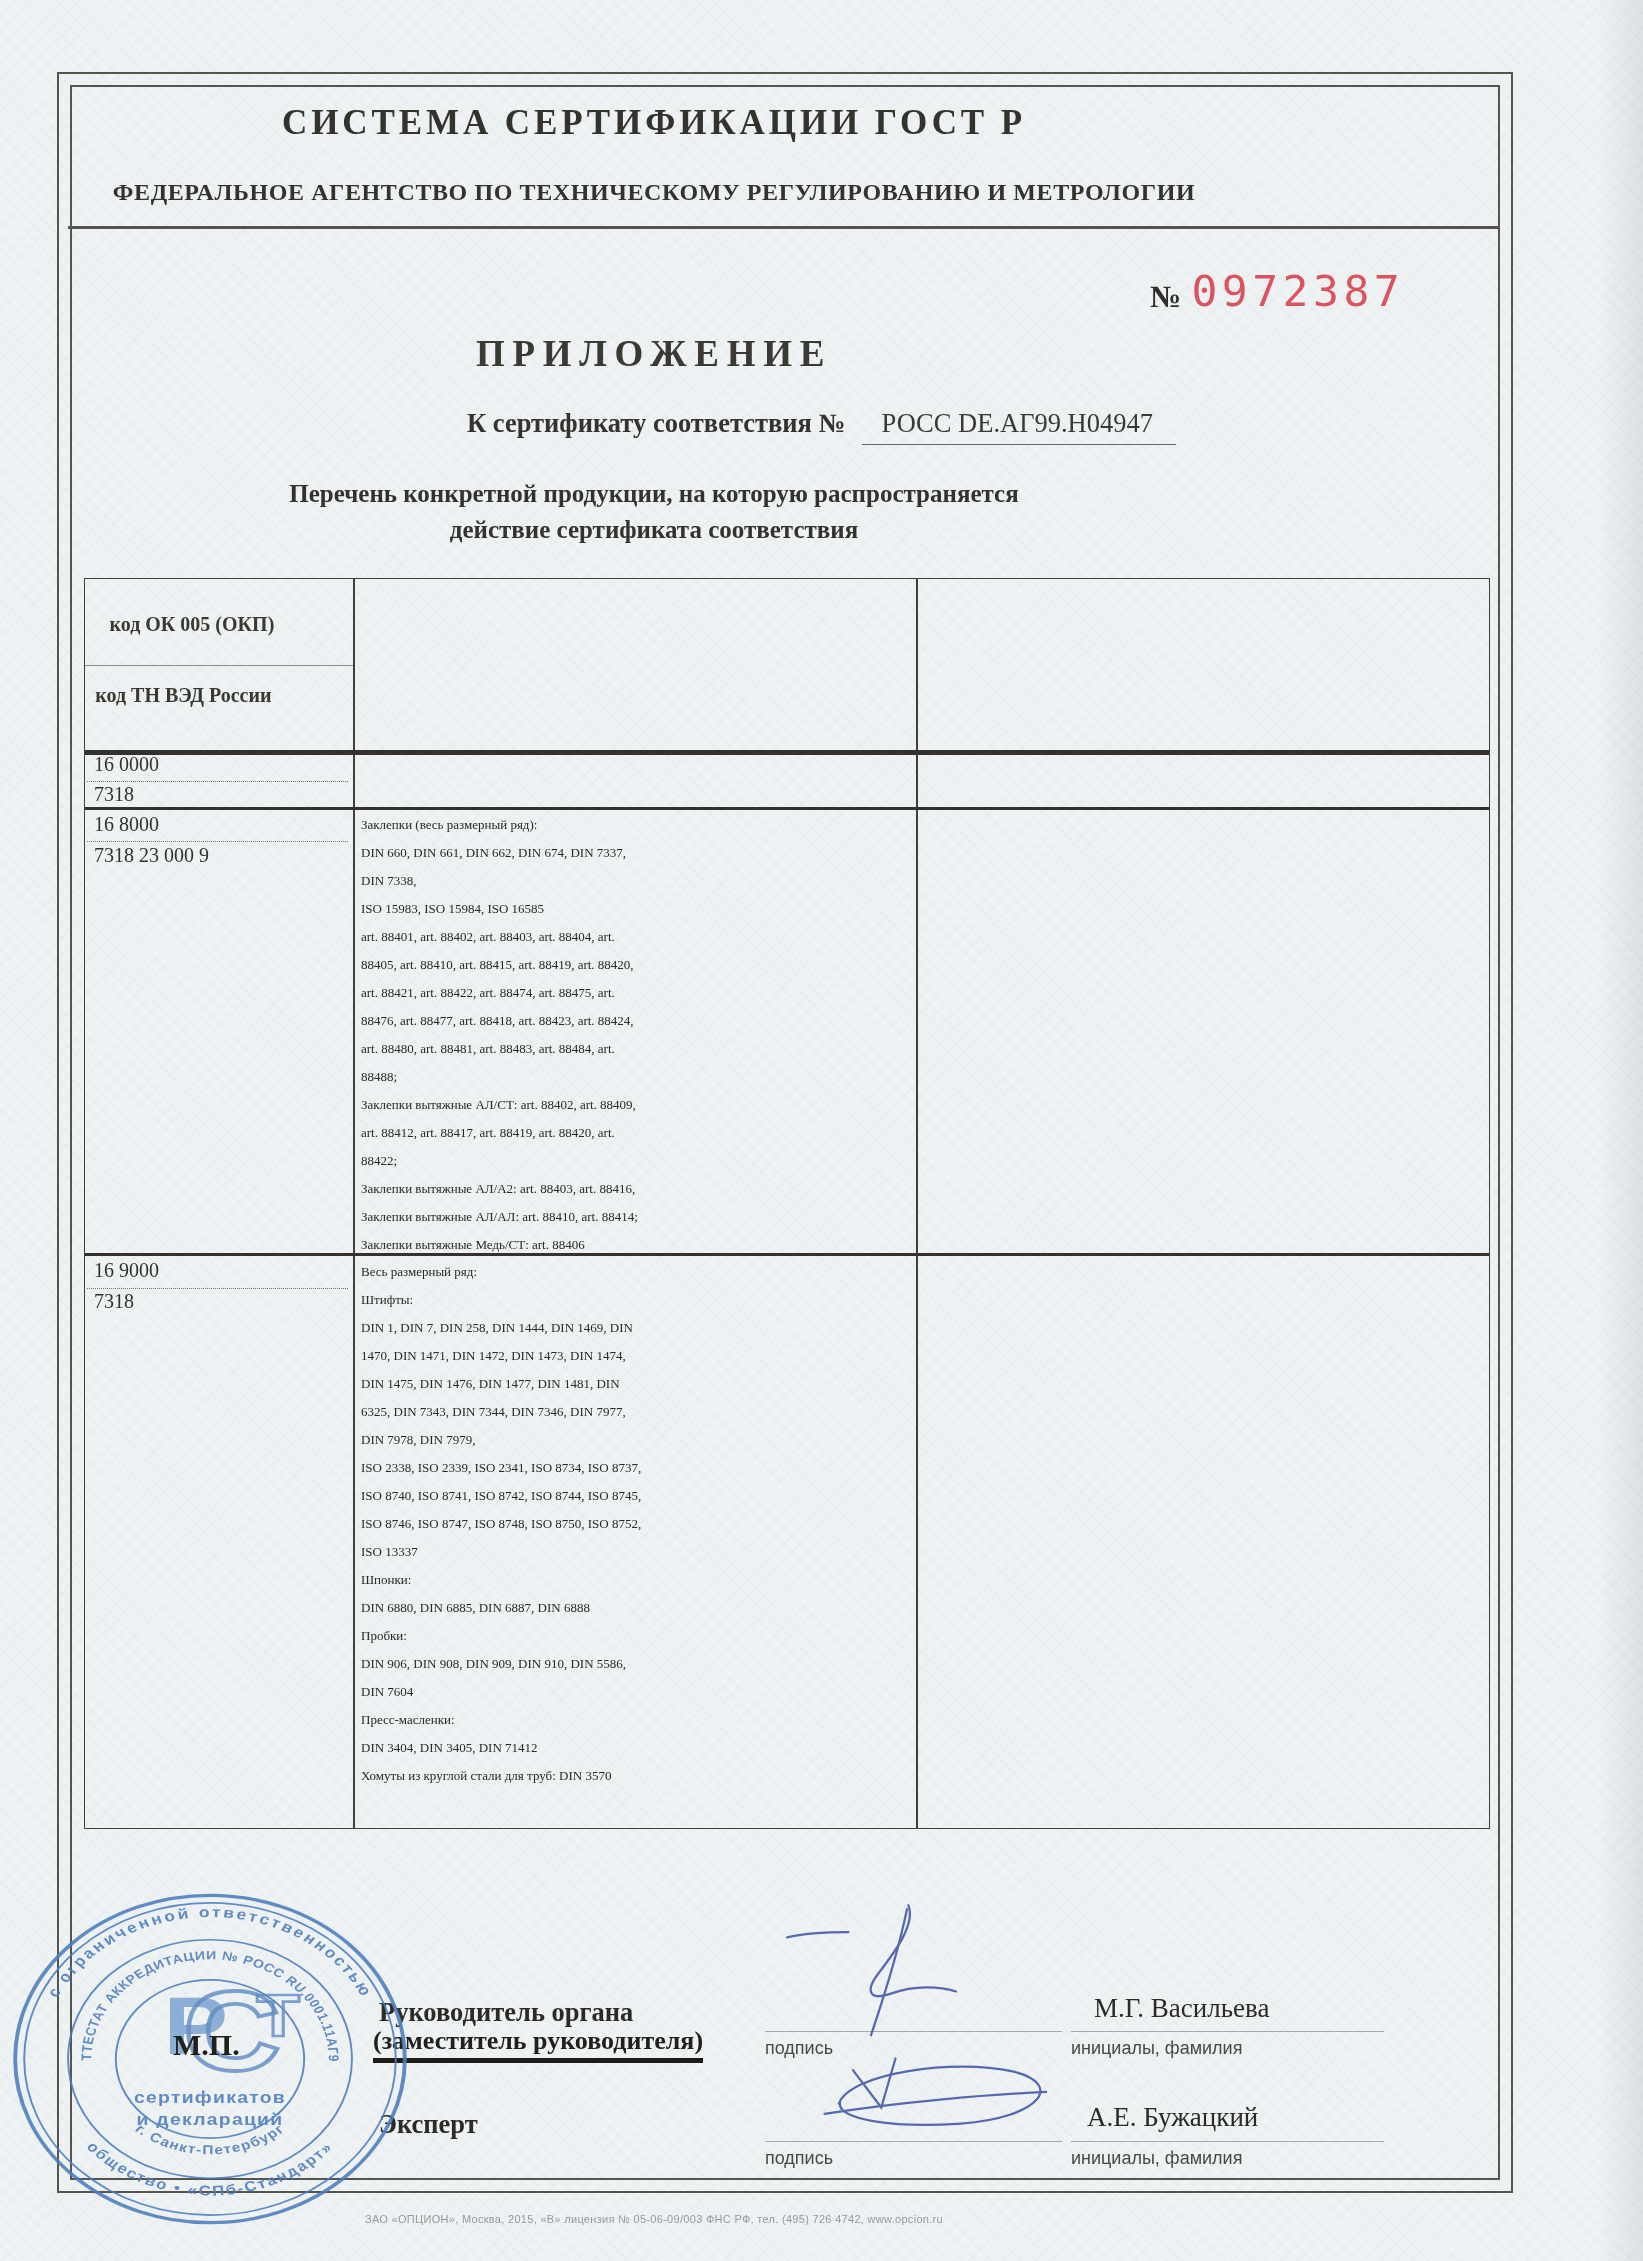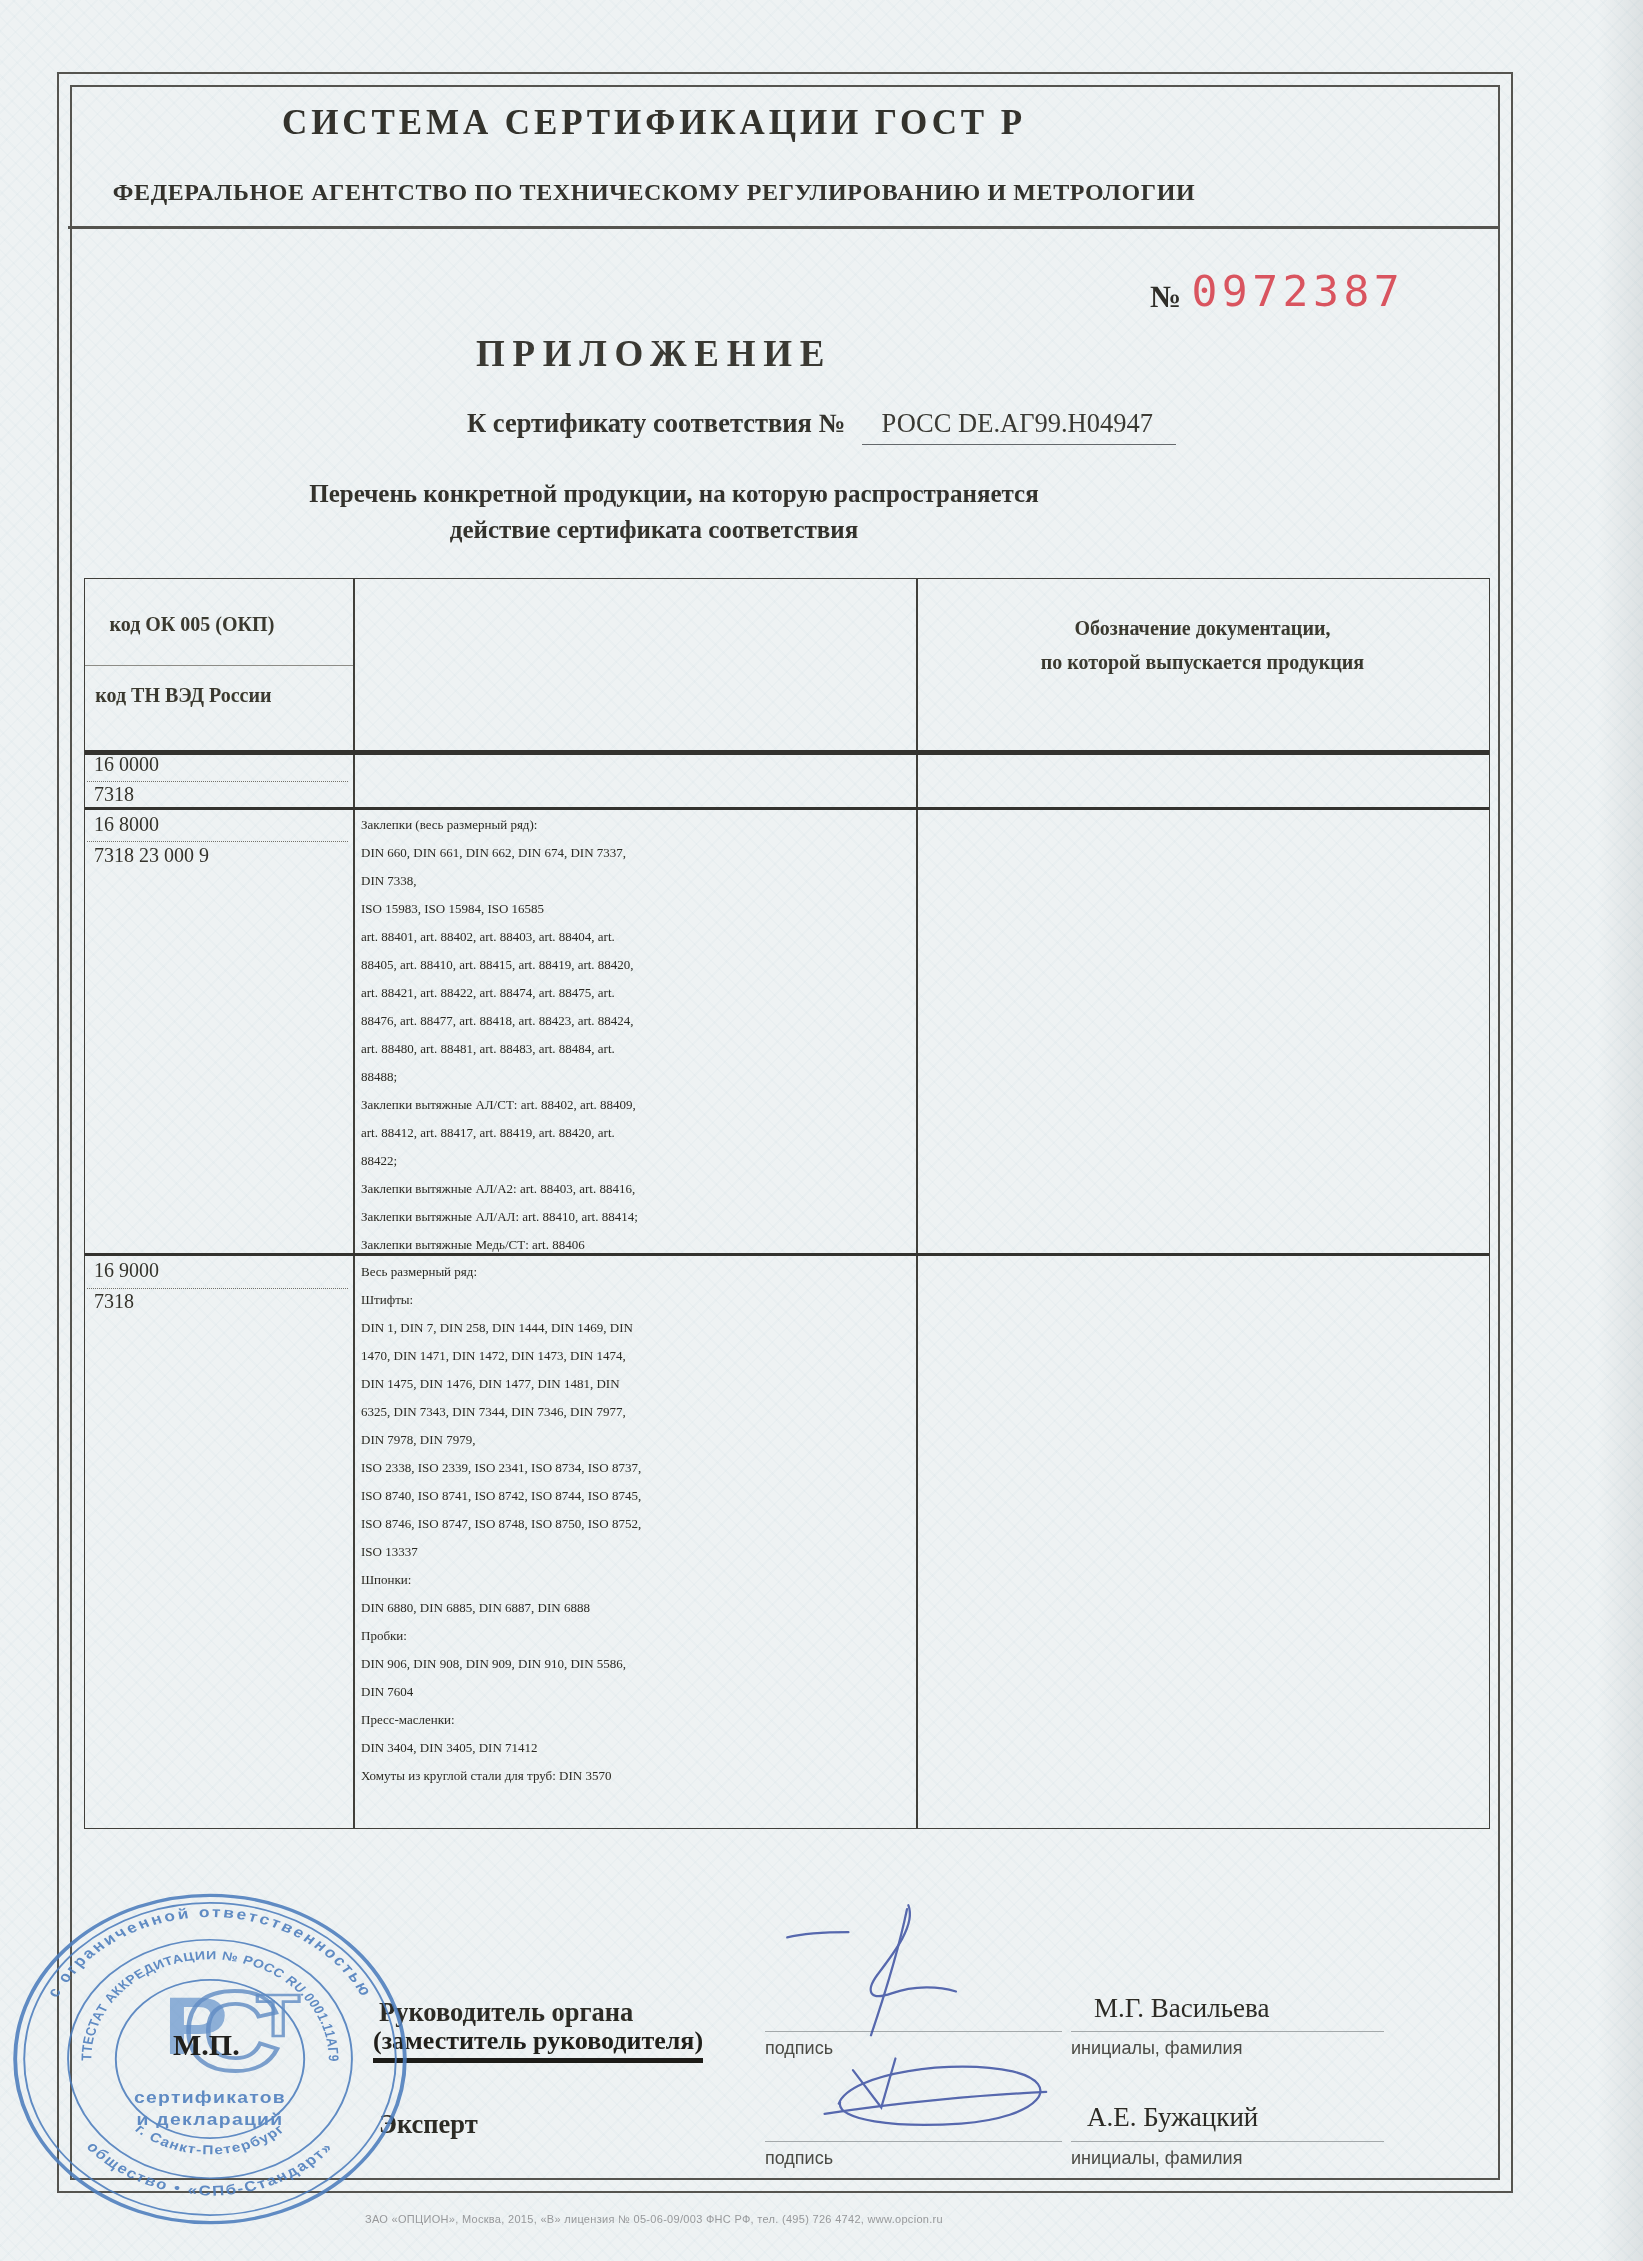--- a/index.html
+++ b/index.html
@@ -28,21 +28,21 @@
   .hr1{left:68px;top:226px;width:1430px;height:3.2px;background:#54534e;}
   .numblock{left:1150px;top:270px;display:flex;align-items:flex-start;}
   .numsign{font-size:31px;font-weight:bold;color:#2f2e29;margin-top:9px;}
   .numdigits{font-family:"DejaVu Sans Mono",monospace;font-size:43px;line-height:43px;
     color:#d9545f;letter-spacing:4.5px;margin-left:10.3px;}
   .appendix{top:332px;font-size:37px;font-weight:bold;letter-spacing:7.7px;color:#3a3933;}
   .certline{top:408px;left:0;width:1643px;display:flex;justify-content:center;align-items:baseline;}
   .certlabel{font-size:26.5px;font-weight:bold;color:#34332d;}
   .certnum{font-size:26.5px;color:#3a3933;margin-left:17px;padding:0 23px 5.2px 19.4px;
     border-bottom:1.9px solid #63676a;}
-  .sub1{top:480px;font-size:25px;font-weight:bold;color:#33322c;padding-left:20px;}
+  .sub1{top:480px;font-size:25px;font-weight:bold;color:#33322c;}
   .sub2{top:516px;font-size:25px;font-weight:bold;color:#33322c;}
 
   .table{position:absolute;left:84px;top:578px;width:1404px;height:1249px;
     border:1.9px solid #403f3a;z-index:2;}
   .vline{position:absolute;top:0;width:1.9px;height:100%;background:#403f3a;}
   .hline{position:absolute;left:0;width:100%;background:#33322e;}
   .col1div{position:absolute;left:0;top:86px;width:268px;height:1.3px;background:#8d8c86;}
   .hcell{position:absolute;font-size:20px;font-weight:bold;color:#3a392f;}
   .hcell2{white-space:pre-line;line-height:34px;text-align:center;}
   .code{position:absolute;font-size:20px;color:#33322a;}
@@ -97,22 +97,20 @@
 <div class="table">
   <div class="vline" style="left:268px"></div>
   <div class="vline" style="left:831px"></div>
   <div class="hline" style="top:171px;height:4.5px"></div>
   <div class="hline" style="top:228px;height:3.2px"></div>
   <div class="hline" style="top:674px;height:2.6px"></div>
   <div class="col1div"></div>
 
   <div class="hcell" style="left:24.5px;top:34px">код ОК 005 (ОКП)</div>
   <div class="hcell" style="left:10.3px;top:105px">код ТН ВЭД России</div>
-  <div class="hcell hcell2" style="left:831px;top:32px;width:573px">Обозначение документации,
-по которой выпускается продукция</div>
 
   <div class="code" style="left:9px;top:174px">16 0000</div>
   <div class="dotted" style="left:1.9px;top:202px;width:261px"></div>
   <div class="code" style="left:9px;top:204px">7318</div>
   <div class="cellblock" style="left:276px;top:173px;width:549px"></div>
   <div class="cellblock" style="left:839px;top:173px;width:555px"></div>
 
   <div class="code" style="left:9px;top:234px">16 8000</div>
   <div class="dotted" style="left:1.9px;top:262px;width:261px"></div>
   <div class="code" style="left:9px;top:265px">7318 23 000 9</div>

